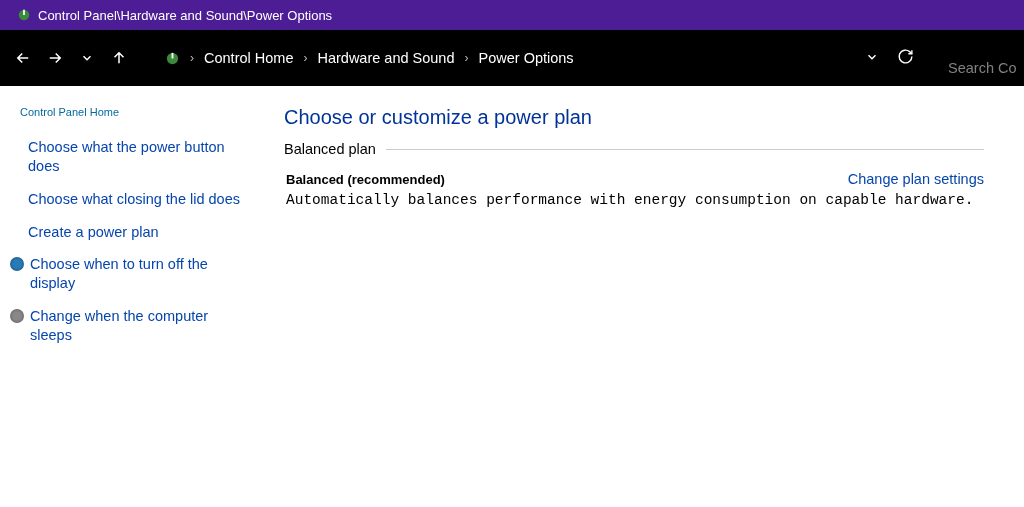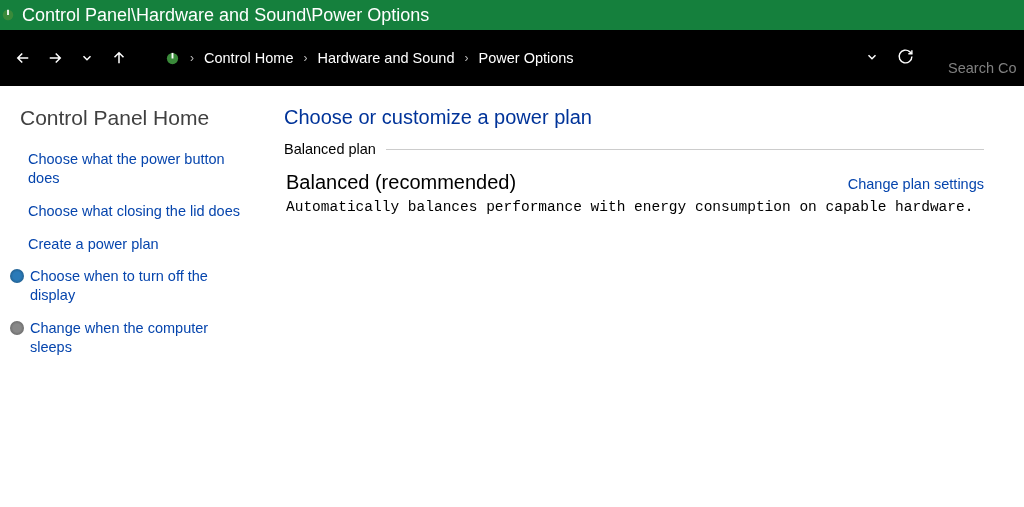--- a/index.html
+++ b/index.html
@@ -1,26 +1,26 @@
 <!DOCTYPE html>
 <html><head>
   <meta charset="utf-8">
   <style>
     * { margin: 0; padding: 0; box-sizing: border-box; font-family: "Segoe UI", Tahoma, sans-serif; }
     body { width: 1024px; height: 507px; background: #ffffff; overflow: hidden; }
 
     
     .titlebar {
-      background: #15803d;
+      background: #4c1d95;
       height: 30px;
       display: flex;
       align-items: center;
-      padding-left: 0;
+      padding-left: 16px;
       color: #ffffff;
-      font-size: 18px;
+      font-size: 13px;
     }
     .titlebar-icon {
       width: 16px; height: 16px;
       margin-right: 6px;
       display: inline-flex;
       align-items: center;
       justify-content: center;
     }
 
     
@@ -82,22 +82,22 @@
       display: flex;
       background: #ffffff;
       padding-top: 20px;
     }
 
     .sidebar {
       width: 260px;
       padding: 0 16px 0 20px;
     }
     .sidebar-home {
-      color: #404040;
-      font-size: 21px;
+      color: #0369a1;
+      font-size: 11px;
       margin-bottom: 20px;
     }
     .sidebar-link {
       color: #0645ad;
       font-size: 14.5px;
       margin-bottom: 14px;
       line-height: 1.3;
       cursor: pointer;
       display: flex;
       align-items: flex-start;
@@ -154,21 +154,21 @@
       height: 1px;
       background: #cccccc;
     }
 
     .plan-row {
       display: flex;
       justify-content: space-between;
       align-items: baseline;
       padding-left: 2px;
     }
-    .plan-name { font-weight: normal; font-size: 20px; }
+    .plan-name { font-weight: bold; font-size: 13px; }
     .plan-change { color: #0645ad; font-size: 14.5px; cursor: pointer; }
     .plan-desc { font-size: 14.5px; color: #000000; margin-top: 5px; padding-left: 2px; font-family: Liberation Mono, monospace; }
   </style>
 </head>
 <body>
 
 <div class="titlebar">
   <span class="titlebar-icon">
     <svg width="14" height="14" viewBox="0 0 16 16">
         <circle cx="8" cy="8" r="6" fill="#3a8a3a"></circle>

